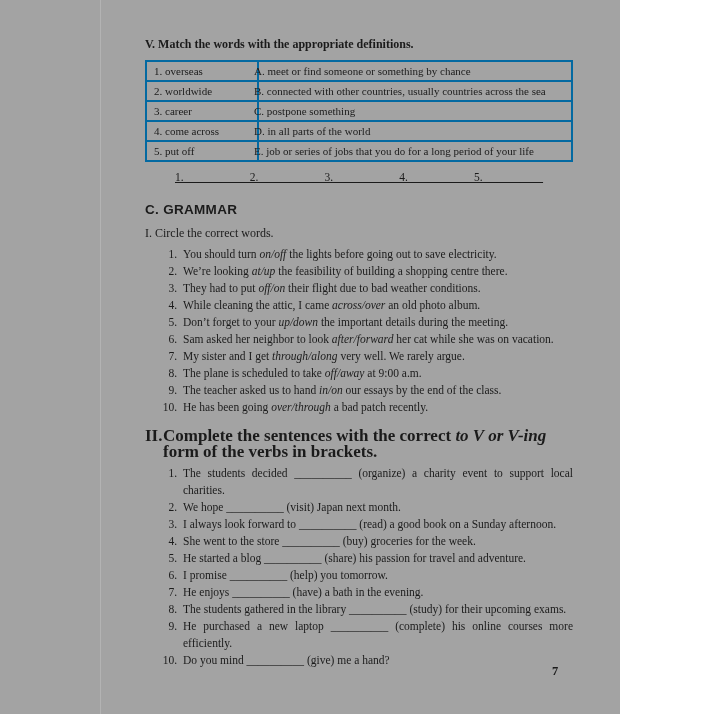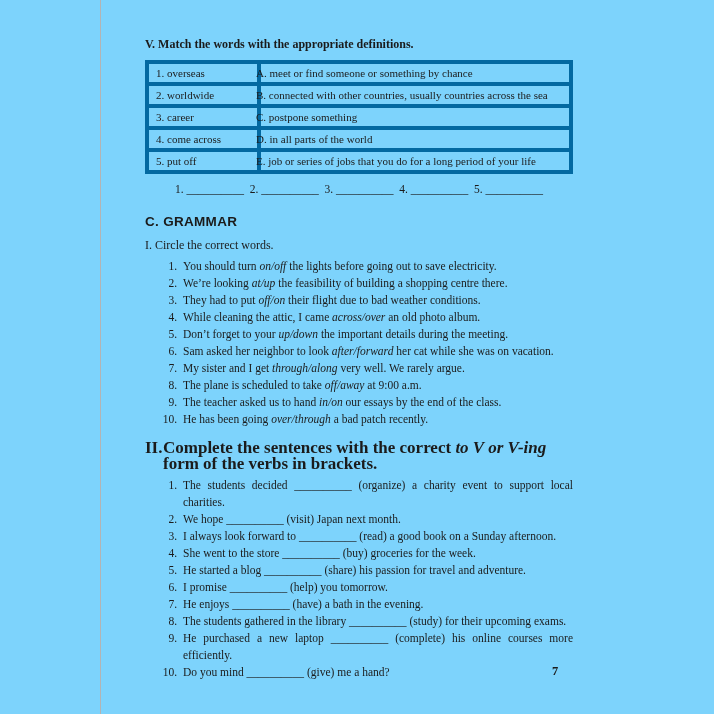--- a/index.html
+++ b/index.html
@@ -2,41 +2,42 @@
 <html><head>
 <meta charset="utf-8">
 <style>
   * { margin:0; padding:0; box-sizing:border-box; }
   html,body { width:714px; height:714px; }
   body {
     background:#ffffff;
     font-family:"Liberation Serif", serif;
     color:#1b1b1b;
   }
-  .page { position:relative; width:714px; height:714px; background:#7dd3fc; overflow:hidden; }
+  .page { position:relative; width:620px; height:714px; background:#a3a3a3; overflow:hidden; }
   .edge-line { position:absolute; left:100px; top:0; width:1px; height:714px; background:#b3b3b3; }
   .content { position:absolute; left:145px; top:36px; width:428px; }
 
   .h-match { font-weight:bold; font-size:12px; line-height:16px; }
 
   table.match { border-collapse:collapse; width:428px; margin:8px 0 0 0; }
   table.match td {
-    border:4px solid #0369a1;
+    border:2px solid #0369a1;
     font-size:11px; line-height:14px;
     padding:2px 4px 2px 7px;
     vertical-align:top;
   }
   td.word { width:112px; }
   td.def { padding:2px 4px 2px 16px; text-indent:-12px; }
 
   .answer-line {
     margin-top:8px;
     text-align:center;
     font-size:11.5px; line-height:15px;
     white-space:pre;
+    text-decoration:underline;
   }
 
   .h-grammar {
     margin-top:16px;
     font-family:"Liberation Sans", sans-serif;
     font-weight:bold; font-size:13.5px; line-height:17px;
     letter-spacing:0.3px;
   }
 
   .h-ex { margin-top:7px; font-weight:normal; font-size:12px; line-height:16px; }

